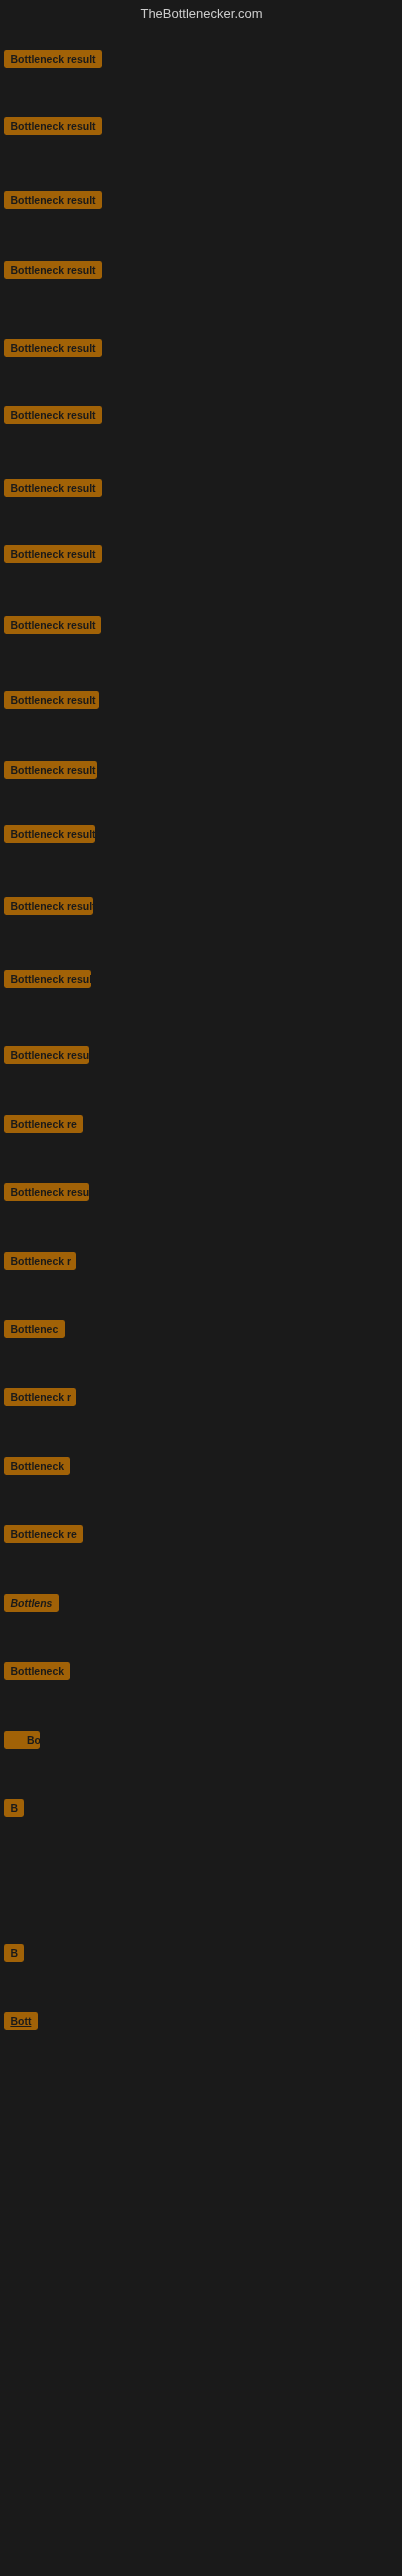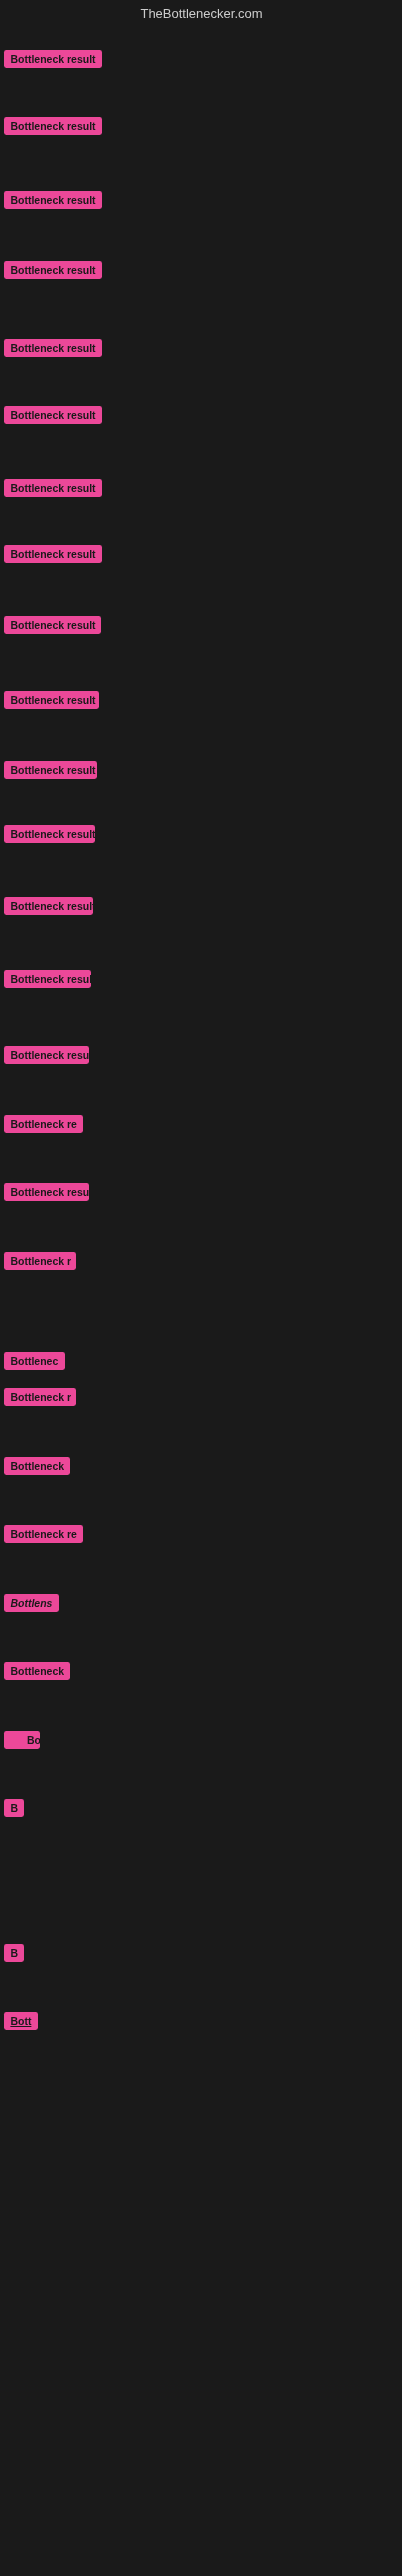--- a/index.html
+++ b/index.html
@@ -19,21 +19,21 @@
     .site-title {
       text-align: center;
       color: #cccccc;
       font-size: 13px;
       padding: 6.4px 0;
       background-color: #1a1a1a;
     }
 
     .bottleneck-badge {
       display: inline-block;
-      background-color: #ec4899;
+      background-color: #a16207;
       color: #1a1a1a;
       font-size: 10.5px;
       font-weight: bold;
       padding: 3.2px 6.4px;
       border-radius: 2.4px;
       white-space: nowrap;
       overflow: hidden;
     }
   </style>
 </head>
@@ -53,21 +53,21 @@
     <div style="position: absolute; top: 588px; left: 4px;"><span class="bottleneck-badge" style="max-width: 97px;">Bottleneck result</span></div>
     <div style="position: absolute; top: 663px; left: 4px;"><span class="bottleneck-badge" style="max-width: 95px;">Bottleneck result</span></div>
     <div style="position: absolute; top: 733px; left: 4px;"><span class="bottleneck-badge" style="max-width: 93px;">Bottleneck result</span></div>
     <div style="position: absolute; top: 797px; left: 4px;"><span class="bottleneck-badge" style="max-width: 91px;">Bottleneck result</span></div>
     <div style="position: absolute; top: 869px; left: 4px;"><span class="bottleneck-badge" style="max-width: 89px;">Bottleneck result</span></div>
     <div style="position: absolute; top: 942px; left: 4px;"><span class="bottleneck-badge" style="max-width: 87px;">Bottleneck result</span></div>
     <div style="position: absolute; top: 1018px; left: 4px;"><span class="bottleneck-badge" style="max-width: 85px;">Bottleneck result</span></div>
     <div style="position: absolute; top: 1087px; left: 4px;"><span class="bottleneck-badge" style="max-width: 79px;">Bottleneck re</span></div>
     <div style="position: absolute; top: 1155px; left: 4px;"><span class="bottleneck-badge" style="max-width: 85px;">Bottleneck result</span></div>
     <div style="position: absolute; top: 1224px; left: 4px;"><span class="bottleneck-badge" style="max-width: 72px;">Bottleneck r</span></div>
-    <div style="position: absolute; top: 1292px; left: 4px;"><span class="bottleneck-badge" style="max-width: 66px; margin-top: 32px;">Bottlenec</span></div>
+    <div style="position: absolute; top: 1292px; left: 4px;"><span class="bottleneck-badge" style="max-width: 66px;">Bottlenec</span></div>
     <div style="position: absolute; top: 1360px; left: 4px;"><span class="bottleneck-badge" style="max-width: 72px;">Bottleneck r</span></div>
     <div style="position: absolute; top: 1429px; left: 4px;"><span class="bottleneck-badge" style="max-width: 68px;">Bottleneck</span></div>
     <div style="position: absolute; top: 1497px; left: 4px;"><span class="bottleneck-badge" style="max-width: 79px;">Bottleneck re</span></div>
     <div style="position: absolute; top: 1566px; left: 4px;"><span class="bottleneck-badge" style="max-width: 60px; font-style: italic;">Bottlens</span></div>
     <div style="position: absolute; top: 1634px; left: 4px;"><span class="bottleneck-badge" style="max-width: 68px;">Bottleneck</span></div>
     <div style="position: absolute; top: 1703px; left: 4px;"><span class="bottleneck-badge" style="max-width: 36px; padding-left: 23px;">Bot</span></div>
     <div style="position: absolute; top: 1771px; left: 4px;"><span class="bottleneck-badge" style="max-width: 22.5px;">B</span></div>
     <div style="position: absolute; top: 1843px; left: 4px;"></div>
     <div style="position: absolute; top: 1916px; left: 4px;"><span class="bottleneck-badge" style="max-width: 22.5px;">B</span></div>
     <div style="position: absolute; top: 1984px; left: 4px;"><span class="bottleneck-badge" style="max-width: 40px; text-decoration: underline;">Bott</span></div>

